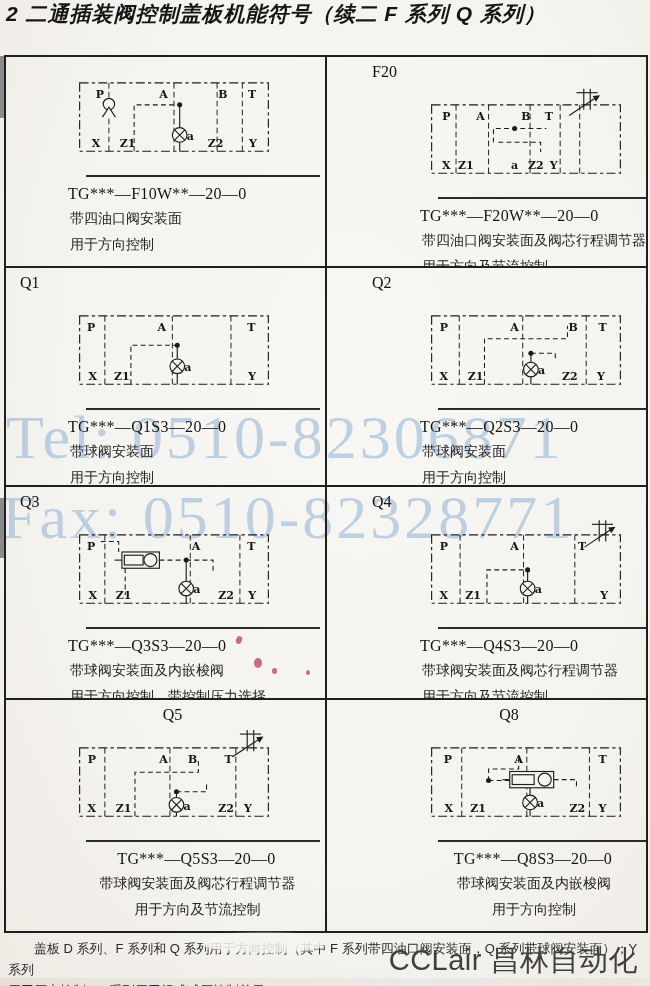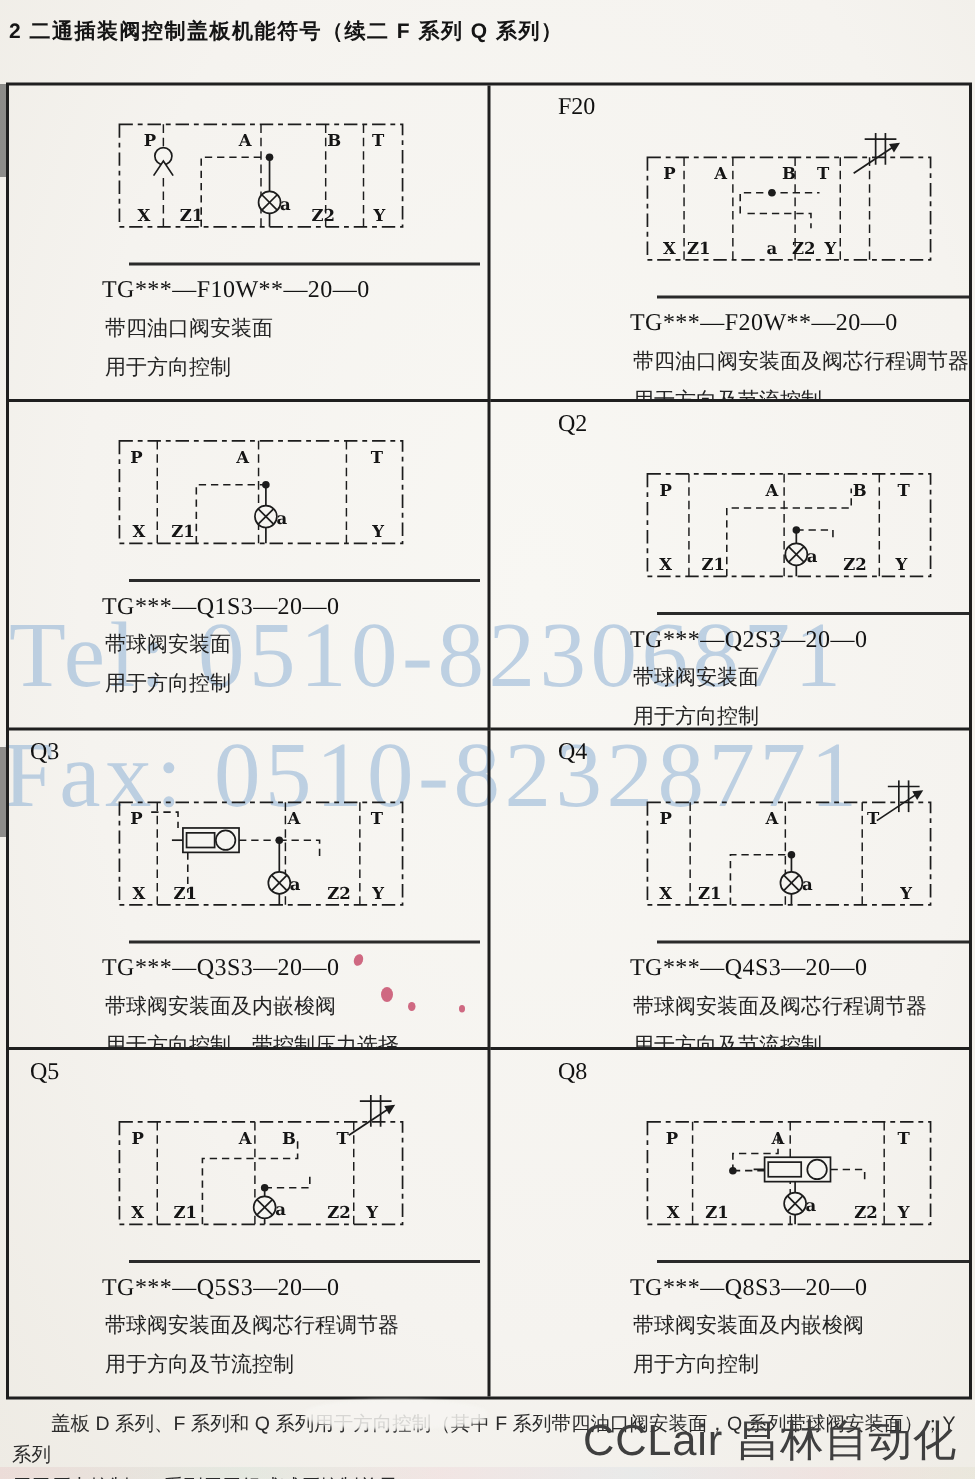--- a/index.html
+++ b/index.html
@@ -2,38 +2,38 @@
 <html><head>
 <meta charset="utf-8">
 <style>
   html,body { margin:0; padding:0; }
   .page {
     position:relative; width:650px; height:986px; overflow:hidden;
     background: radial-gradient(ellipse at 55% 40%, #f8f7f3 0%, #f5f3ef 60%, #eeebe4 100%);
     font-family:"Liberation Sans", sans-serif; color:#1c1c1c;
   }
   .title {
-    position:absolute; left:6px; top:12px; font-size:14px; font-weight:bold;
-    letter-spacing:1px; color:#151515; z-index:2;
+    position:absolute; left:6px; top:0; font-size:21px; font-weight:bold;
+    letter-spacing:1px; color:#151515; z-index:2;font-style:italic;
   }
   .wm {
     position:absolute; left:0; width:650px; z-index:1; pointer-events:none;
     font-family:"Liberation Serif", serif; font-size:62px; letter-spacing:3px;
     color:#8fb2d6; opacity:.55; white-space:nowrap;
   }
   .wm-tel { top:402px; left:6px; }
   .wm-fax { top:482px; left:2px; }
   .grid {
     position:absolute; left:4px; top:55px; width:640px; height:874px;
     border:2px solid #1f1f1f; display:grid; z-index:2;
     grid-template-columns:321px 319px; grid-template-rows:211px 219px 213px 231px;
   }
   .cell { border-right:2px solid #1f1f1f; border-bottom:2px solid #1f1f1f; padding:2px 0 0 10px; overflow:hidden; }
   .cell:nth-child(2n) { border-right:none;padding-left:41px; }
-  .cell:nth-child(7), .cell:nth-child(8) { border-bottom:none; }
+  .cell:nth-child(7), .cell:nth-child(8) { border-bottom:none;text-align:center; }
   .cell-id { font-family:"Liberation Serif", serif; font-size:16px; color:#111; padding:4px 0 0 4px; height:18px; }
   .diagram { margin:6px 0 0 52px; height:96px; width:212px; }
   .sep { margin:14px 0 0 70px; width:234px; height:2px; background:#2a2a2a; }
   .code { margin:8px 0 0 52px; font-family:"Liberation Serif", serif; font-size:16px; letter-spacing:.3px; color:#141414; }
   .desc { margin:5px 0 0 54px; font-size:14px; line-height:21px; color:#242424; }
   .footnote { position:absolute; left:8px; top:938px; width:636px; z-index:2; font-size:13px; line-height:21px; color:#2a2a2a; }
   .footnote .l1 { text-indent:2em; }
   .brand {
     position:absolute; right:12px; top:941px; z-index:3;
     font-size:29px; color:#3f3f3f; letter-spacing:.5px; font-family:"Liberation Sans", sans-serif;
@@ -129,20 +129,21 @@
               <text x="164" y="101">Y</text>
             </g>
           </svg></div>
       <div class="sep"></div>
       <div class="code">TG***—F20W**—20—0</div>
       <div class="desc">带四油口阀安装面及阀芯行程调节器</div>
       <div class="desc">用于方向及节流控制</div>
     </div>
 
     <div class="cell">
+      <div class="cell-id">Q1</div>
       <div class="diagram"><svg viewBox="0 0 260 118" width="212" height="96" style="overflow:visible">
             <g stroke="#1c1c1c" stroke-width="1.4" fill="none">
               <rect x="14" y="22" width="232" height="84" stroke-dasharray="11,4,4,4"></rect>
               <line x1="45" y1="22" x2="45" y2="106" stroke-width="1.2" stroke-dasharray="7,4"></line>
               <line x1="128" y1="22" x2="128" y2="106" stroke-width="1.2" stroke-dasharray="7,4"></line>
               <line x1="200" y1="22" x2="200" y2="106" stroke-width="1.2" stroke-dasharray="7,4"></line>
               <polyline points="77,106 77,58 134,58" stroke-width="1.3" stroke-dasharray="6,4"></polyline>
               <line x1="134" y1="58" x2="134" y2="106"></line>
               <circle cx="134" cy="84" r="9" fill="#f6f5f1"></circle>
               <line x1="127.7" y1="77.7" x2="140.3" y2="90.3"></line>

